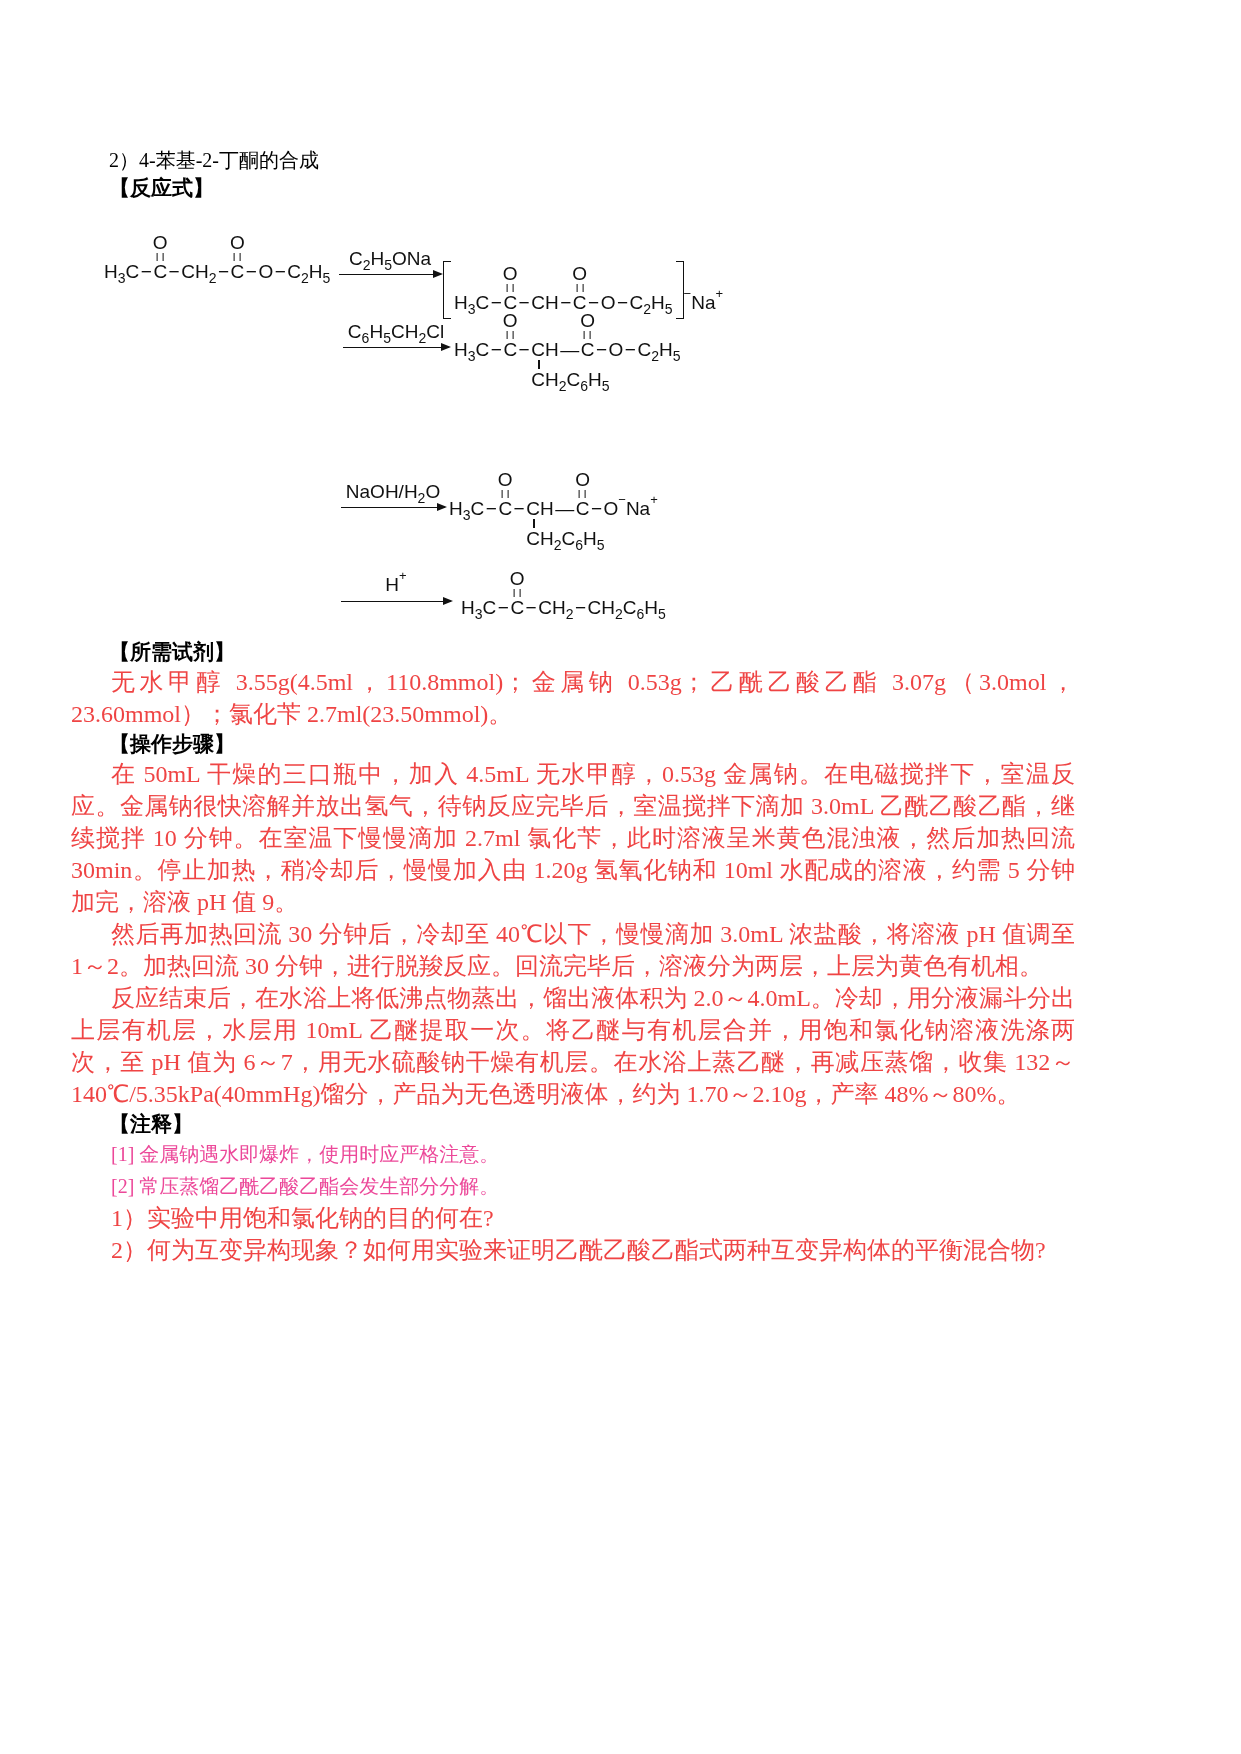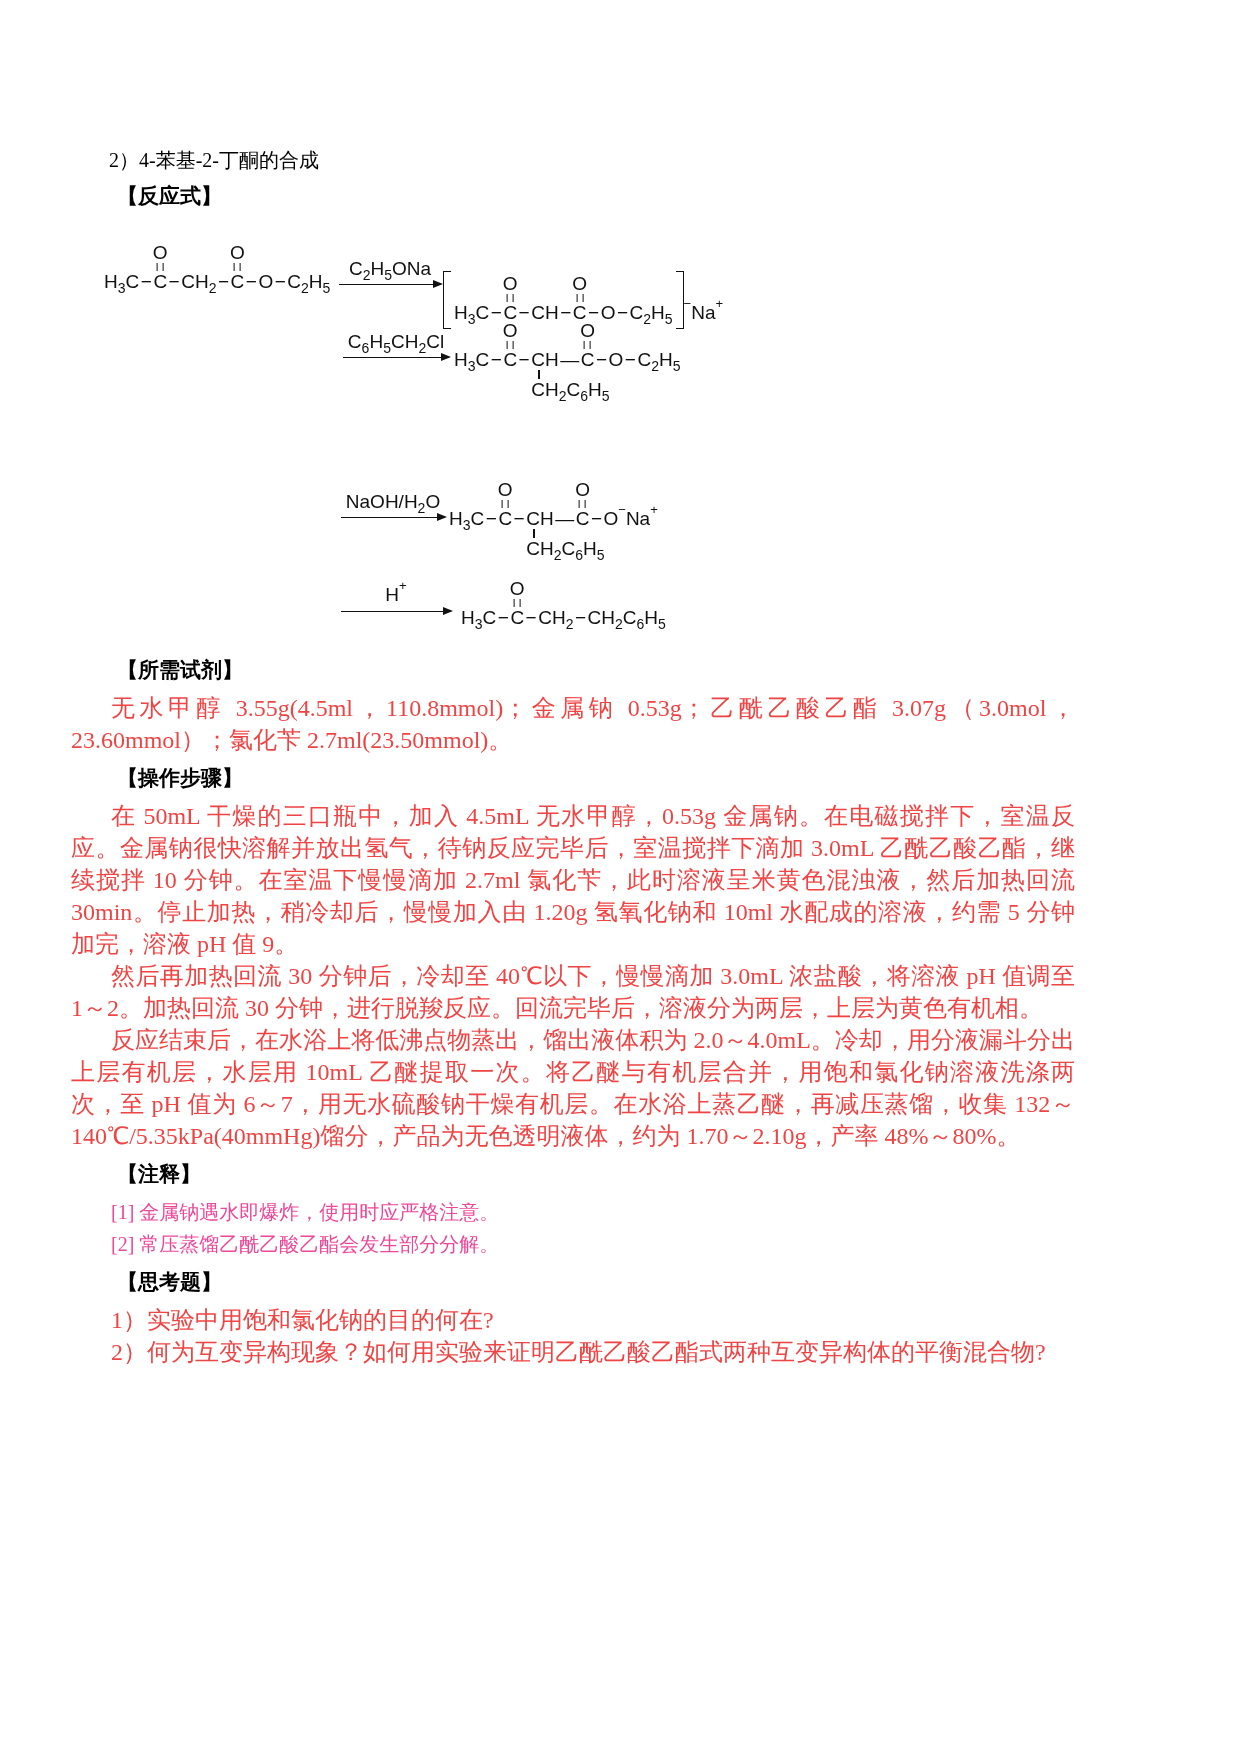--- a/index.html
+++ b/index.html
@@ -1,20 +1,20 @@
 <!DOCTYPE html>
 <html><head>
 <meta charset="utf-8">
 <style>
   html,body{margin:0;padding:0;background:#ffffff;}
   .page{position:relative;width:1241px;height:1754px;background:#fff;overflow:hidden;color:#000;}
   .content{padding:146px 166px 0 71px;}
 
   .title{font-family:"Liberation Serif",serif;font-size:20px;line-height:28px;margin:0;text-indent:38px;color:#000;}
-  h3.sec{font-family:"Liberation Sans",sans-serif;font-size:21px;line-height:28px;font-weight:bold;margin:8px;padding-left:38px;color:#000;}
+  h3.sec{font-family:"Liberation Sans",sans-serif;font-size:21px;line-height:28px;font-weight:bold;margin:0;padding-left:38px;color:#000;}
   .sec-react{margin-top:24px;}
   .sec-reagents{margin-top:12px;}
   .sec-procedure{margin-top:22px;}
   .sec-notes{margin-top:18px;}
   .sec-questions{margin-top:16px;}
 
   p.body{font-family:"Liberation Serif",serif;font-size:24px;line-height:32px;margin:0;text-align:justify;text-indent:40px;color:#ef4444;}
   p.note{font-family:"Liberation Serif",serif;font-size:20px;line-height:32px;margin:0;text-indent:40px;color:#ec4899;}
   .para-reagents{margin-top:20px;}
   .p1{margin-top:18px;} .p2{margin-top:18px;} .p3{margin-top:16px;}
@@ -129,18 +129,17 @@
 
     <h3 class="sec sec-procedure">【操作步骤】</h3>
     <p class="body p1">在 50mL 干燥的三口瓶中，加入 4.5mL 无水甲醇，0.53g 金属钠。在电磁搅拌下，室温反应。金属钠很快溶解并放出氢气，待钠反应完毕后，室温搅拌下滴加 3.0mL 乙酰乙酸乙酯，继续搅拌 10 分钟。在室温下慢慢滴加 2.7ml 氯化苄，此时溶液呈米黄色混浊液，然后加热回流 30min。停止加热，稍冷却后，慢慢加入由 1.20g 氢氧化钠和 10ml 水配成的溶液，约需 5 分钟加完，溶液 pH 值 9。</p>
     <p class="body p2">然后再加热回流 30 分钟后，冷却至 40℃以下，慢慢滴加 3.0mL 浓盐酸，将溶液 pH 值调至 1～2。加热回流 30 分钟，进行脱羧反应。回流完毕后，溶液分为两层，上层为黄色有机相。</p>
     <p class="body p3">反应结束后，在水浴上将低沸点物蒸出，馏出液体积为 2.0～4.0mL。冷却，用分液漏斗分出上层有机层，水层用 10mL 乙醚提取一次。将乙醚与有机层合并，用饱和氯化钠溶液洗涤两次，至 pH 值为 6～7，用无水硫酸钠干燥有机层。在水浴上蒸乙醚，再减压蒸馏，收集 132～140℃/5.35kPa(40mmHg)馏分，产品为无色透明液体，约为 1.70～2.10g，产率 48%～80%。</p>
 
     <h3 class="sec sec-notes">【注释】</h3>
     <p class="note note1">[1] 金属钠遇水即爆炸，使用时应严格注意。</p>
     <p class="note note2">[2] 常压蒸馏乙酰乙酸乙酯会发生部分分解。</p>
 
-    <h3 class="sec sec-questions">【思考题】</h3>
     <p class="body q1">1）实验中用饱和氯化钠的目的何在?</p>
     <p class="body q2">2）何为互变异构现象？如何用实验来证明乙酰乙酸乙酯式两种互变异构体的平衡混合物?</p>
 
   </div>
 </div>
 
 </body></html>

